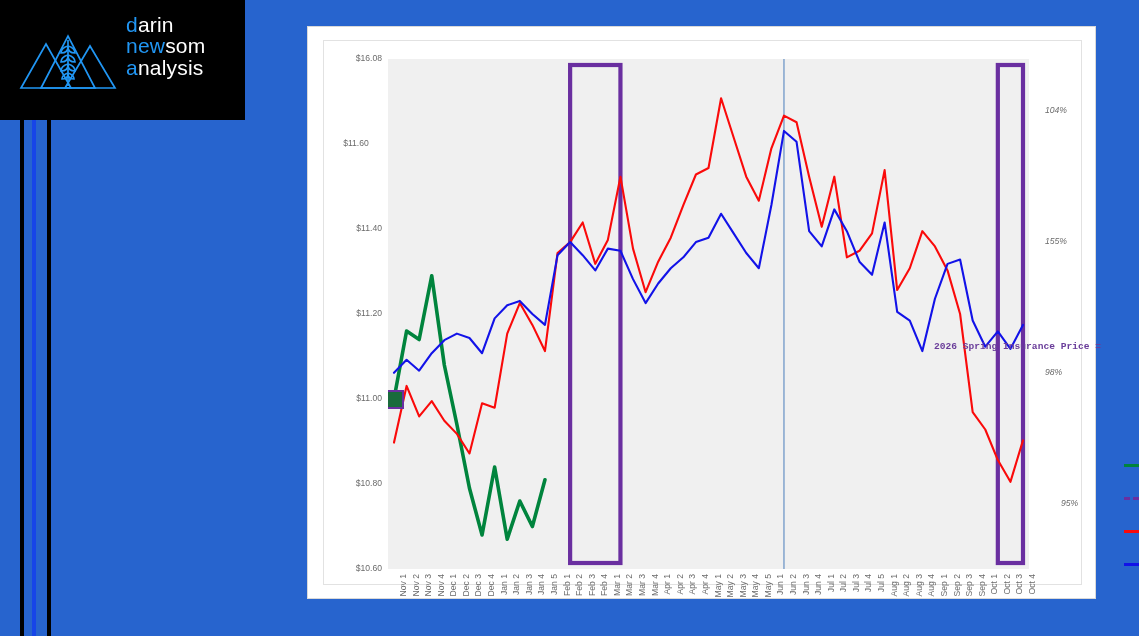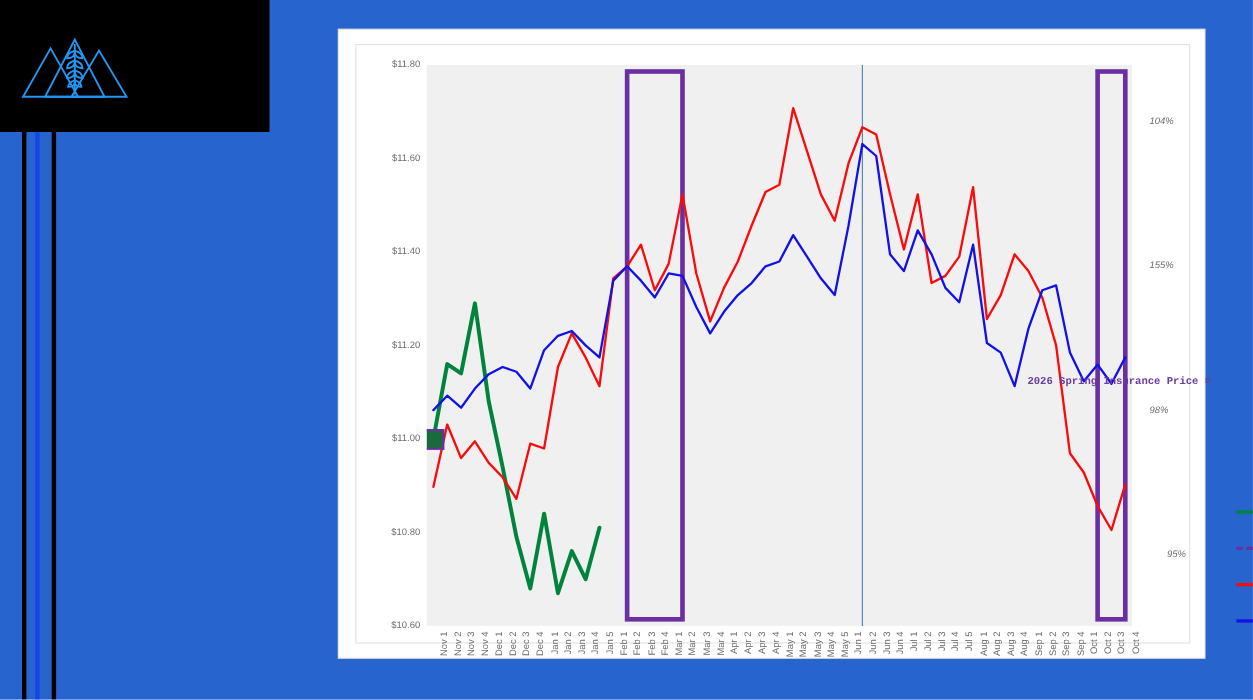--- a/index.html
+++ b/index.html
@@ -115,33 +115,38 @@
       <path d="M50 32 q-7 2 -7 7 q7 0 7 -6"></path>
       <path d="M50 32 q7 2 7 7 q-7 0 -7 -6"></path>
       <path d="M50 41 q-7 2 -7 7 q7 0 7 -6"></path>
       <path d="M50 41 q7 2 7 7 q-7 0 -7 -6"></path>
       <path d="M50 50 q-7 2 -7 7 q7 0 7 -6"></path>
       <path d="M50 50 q7 2 7 7 q-7 0 -7 -6"></path>
       <path d="M50 59 q-6 2 -6 6 q6 0 6 -5"></path>
       <path d="M50 59 q6 2 6 6 q-6 0 -6 -5"></path>
     </g>
   </svg>
+  <div id="logo-text">
+    <div><span class="hl">d</span><span>arin</span></div>
+    <div><span class="hl">ne</span><span class="hl">w</span><span>som</span></div>
+    <div><span class="hl">a</span><span>nalysis</span></div>
+  </div>
 </div>
 
 <div id="card">
   <div id="chart-frame">
 
     <div id="y-left-axis">
         <div class="axis-label y-left" style="top: 522px; width: 52px;">$10.60</div>
         <div class="axis-label y-left" style="top: 437px; width: 52px;">$10.80</div>
         <div class="axis-label y-left" style="top: 352px; width: 52px;">$11.00</div>
         <div class="axis-label y-left" style="top: 267px; width: 52px;">$11.20</div>
         <div class="axis-label y-left" style="top: 182px; width: 52px;">$11.40</div>
-        <div class="axis-label y-left" style="top: 97px; width: 52px;">$11.60</div>
-        <div class="axis-label y-left" style="top: 12px; width: 52px;">$11.80</div>
+        <div class="axis-label y-left" style="top: 97px; width: 52px; text-align: center;">$11.60</div>
+        <div class="axis-label y-left" style="top: 12px; width: 52px;">$16.08</div>
       </div>
 
     <div id="plot">
       <svg id="plot-svg" viewBox="0 0 641 510" preserveAspectRatio="none">
           <rect x="182.12" y="6" width="50.31999999999999" height="498" fill="none" stroke="#6a2fa0" stroke-width="4.2"></rect>
           <rect x="609.84" y="6" width="25.159999999999968" height="498" fill="none" stroke="#6a2fa0" stroke-width="4.2"></rect>
           <line x1="395.98" y1="0" x2="395.98" y2="510" stroke="#4a7ebb" stroke-width="1"></line>
           <polyline points="6.00,340.00 18.58,272.00 31.16,280.50 43.74,216.75 56.32,306.00 68.90,365.50 81.48,429.25 94.06,476.00 106.64,408.00 119.22,480.25 131.80,442.00 144.38,467.50 156.96,420.75" fill="none" stroke="#00843d" stroke-width="3.6" stroke-linejoin="round" stroke-linecap="round"></polyline>
           <polyline points="6.00,383.59 18.58,326.92 31.16,357.44 43.74,342.18 56.32,361.79 68.90,374.87 81.48,394.49 94.06,344.36 106.64,348.72 119.22,274.62 131.80,244.10 144.38,265.90 156.96,292.05 169.54,193.97 182.12,183.08 194.70,163.46 207.28,204.87 219.86,180.90 232.44,117.69 245.02,189.62 257.60,233.21 270.18,202.69 282.76,178.72 295.34,146.03 307.92,115.51 320.50,108.97 333.08,39.23 345.66,78.46 358.24,117.69 370.82,141.67 383.40,89.36 395.98,56.67 408.56,63.21 421.14,117.69 433.72,167.82 446.30,117.69 458.88,198.33 471.46,191.79 484.04,174.36 496.62,111.15 509.20,231.03 521.78,209.23 534.36,172.18 546.94,187.44 559.52,211.41 572.10,255.00 584.68,353.08 597.26,370.51 609.84,401.03 622.42,422.82 635.00,381.41" fill="none" stroke="#fa0a0a" stroke-width="2.1" stroke-linejoin="round" stroke-linecap="round"></polyline>
           <polyline points="6.00,313.85 18.58,300.77 31.16,311.67 43.74,294.23 56.32,281.15 68.90,274.62 81.48,278.97 94.06,294.23 106.64,259.36 119.22,246.28 131.80,241.92 144.38,255.00 156.96,265.90 169.54,196.15 182.12,183.08 194.70,196.15 207.28,211.41 219.86,189.62 232.44,191.79 245.02,220.13 257.60,244.10 270.18,224.49 282.76,209.23 295.34,198.33 307.92,183.08 320.50,178.72 333.08,154.74 345.66,174.36 358.24,193.97 370.82,209.23 383.40,146.03 395.98,71.92 408.56,82.82 421.14,172.18 433.72,187.44 446.30,150.38 458.88,172.18 471.46,202.69 484.04,215.77 496.62,163.46 509.20,252.82 521.78,261.54 534.36,292.05 546.94,239.74 559.52,204.87 572.10,200.51 584.68,261.54 597.26,287.69 609.84,272.44 622.42,289.87 635.00,265.90" fill="none" stroke="#1212e8" stroke-width="2.1" stroke-linejoin="round" stroke-linecap="round"></polyline>

